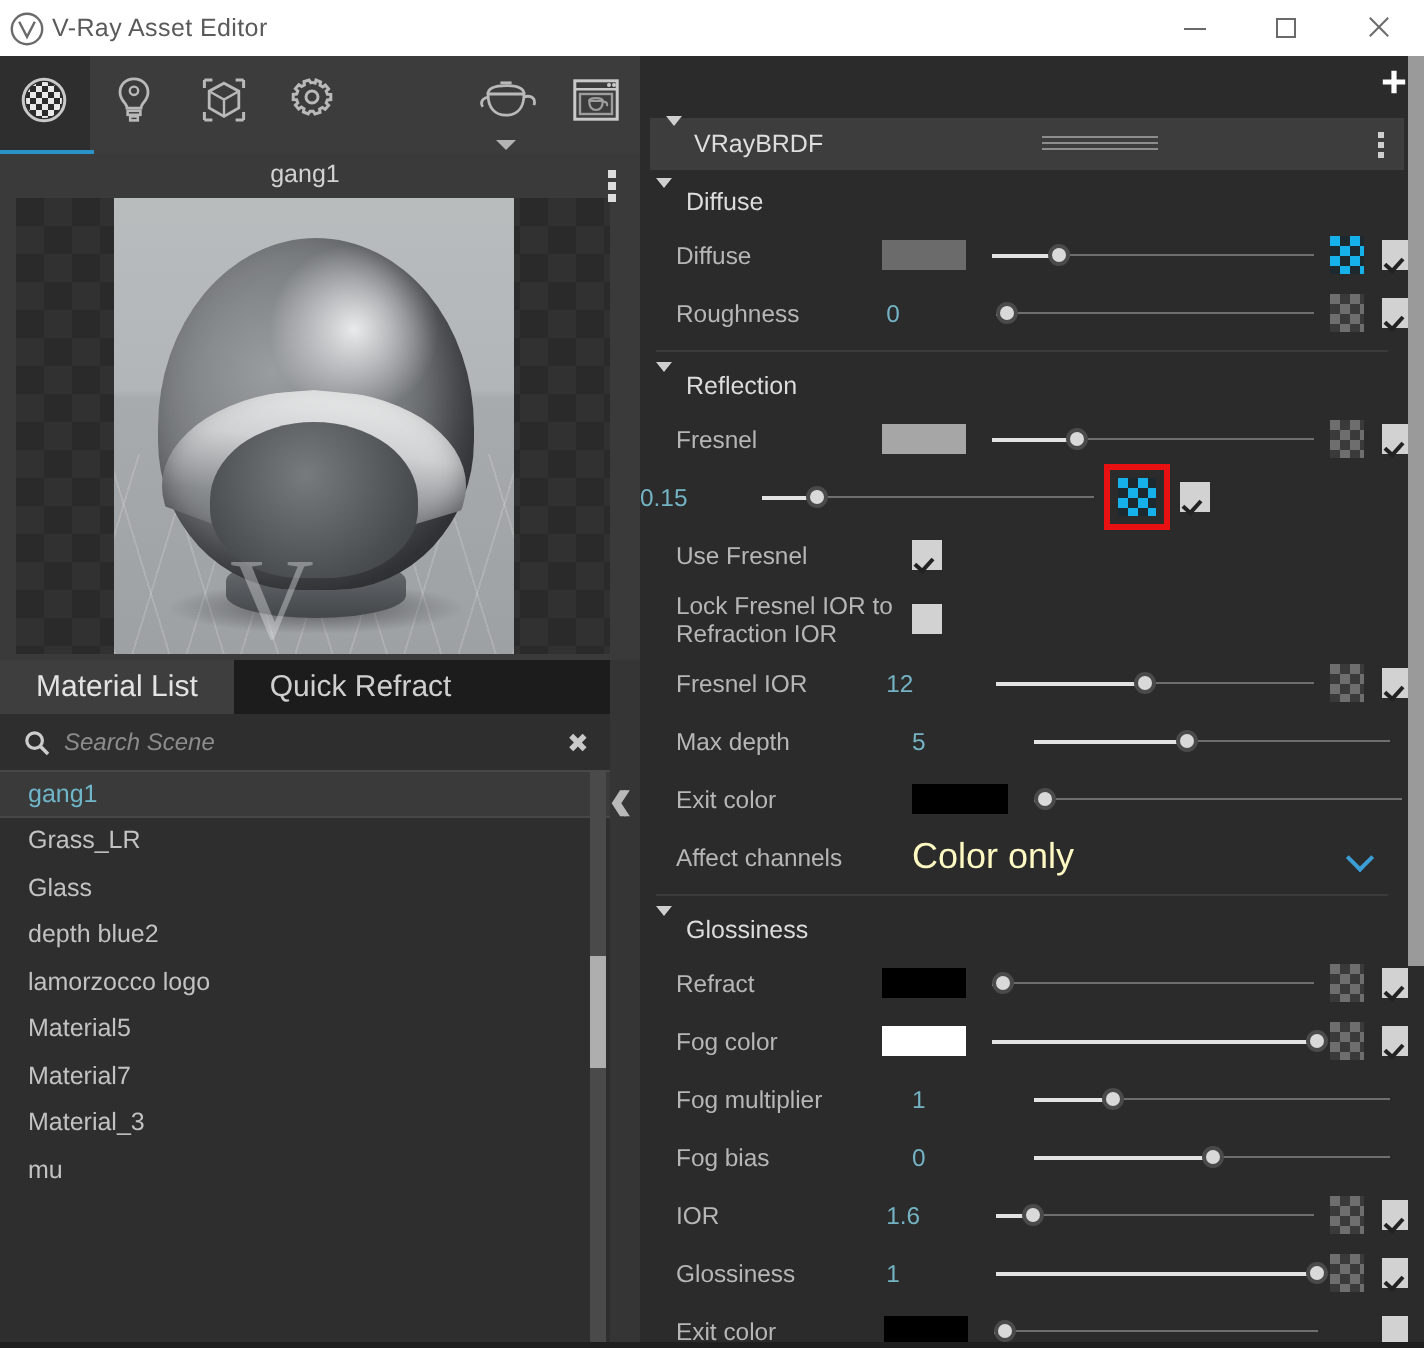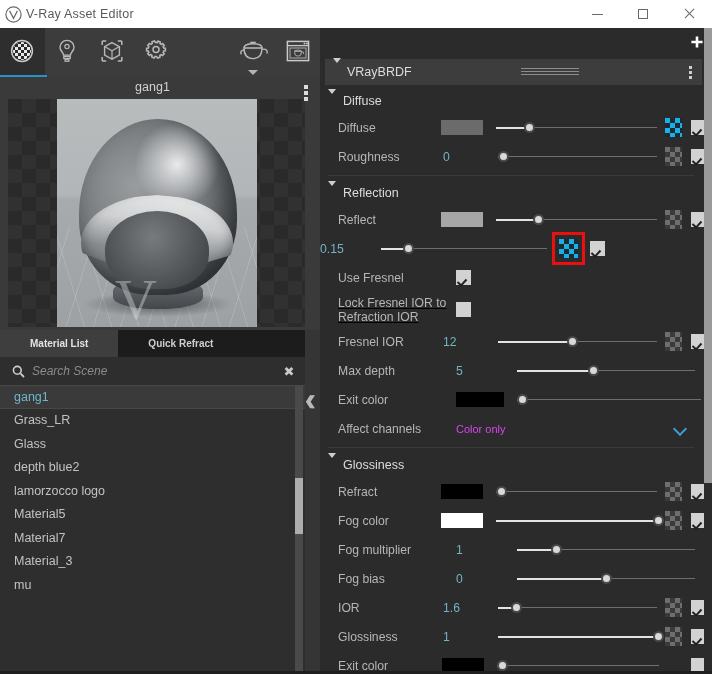--- a/index.html
+++ b/index.html
@@ -130,22 +130,22 @@
     display: flex; flex-direction: column; gap: 2px; cursor: pointer;
   }
   .pv-dots i { display: block; width: 4px; height: 4px; background: #dcdcdc; }
 
   
   .tabs {
     position: absolute; top: 302px; left: 0; width: 305px; height: 27px;
     background: #1c1c1c; display: flex; align-items: stretch;
   }
   .tab {
-    padding: 0 30px; display: flex; align-items: center;
-    font-size: 10px; color: #cfcfcf; cursor: pointer; font-weight: bold;
+    padding: 0 18px; display: flex; align-items: center;
+    font-size: 15px; color: #cfcfcf; cursor: pointer;
   }
   .tab.active { background: #3e3e3e; color: #e3e3e3; }
 
   
   .search {
     position: absolute; top: 329px; left: 0; width: 305px; height: 28px;
     background: #2e2e2e; display: flex; align-items: center;
   }
   .search-icon { margin: 0 7px 0 12px; display: flex; }
   .search-input {
@@ -231,21 +231,21 @@
   .section-head .arrow { margin-right: 7px; }
   .section-head span { font-size: 12.5px; color: #dcdcdc; }
   .tri {
     width: 0; height: 0;
     border-left: 4.5px solid transparent; border-right: 4.5px solid transparent;
     border-top: 5.5px solid #cfcfcf;
   }
   .row {
     height: 29px; display: flex; align-items: center; position: relative;
   }
-  .row.tall { height: 35px; text-decoration: underline; }
+  .row.tall { height: 35px; }
   .row-label {
     width: 136px; padding-left: 18px;
     font-size: 12.2px; color: #b6b6b6; line-height: 14px;
   }
   .row-value {
     width: 54px; font-size: 12.2px; color: #74b3c4;
   }
   .swatch {
     width: 48px; height: 15px; border: 0; cursor: pointer;
   }
@@ -286,21 +286,21 @@
   }
   .chk.on::after {
     content: ""; position: absolute; left: 3px; top: 7px;
     width: 4px; height: 7px;
     border-right: 2px solid #222; border-bottom: 2px solid #222;
     transform: rotate(42deg);
   }
   .chk-blank { width: 15px; height: 15px; background: #d2d2d2; cursor: pointer; }
   .divider { height: 1px; background: #3a3a3a; margin: 4px 10px 4px 8px; }
   .dropdown-val {
-    font-size: 11px; color: #d946ef; cursor: pointer;
+    font-size: 18px; color: #fef9c3; cursor: pointer;
   }
   .chevron-down {
     position: absolute; right: 18px; top: 10px;
     width: 11px; height: 11px; cursor: pointer;
   }
   .chevron-down::before {
     content: ""; position: absolute; left: 0; top: 0;
     width: 8px; height: 8px;
     border-right: 2px solid #3c9ed4; border-bottom: 2px solid #3c9ed4;
     transform: rotate(45deg);
@@ -547,21 +547,21 @@
       </div>
 
       <div class="divider"></div>
 
       <div class="section-head">
         <span class="arrow"><span class="tri"></span></span>
         <span>Reflection</span>
       </div>
 
       <div class="row">
-        <div class="row-label">Reflect</div>
+        <div class="row-label">Fresnel</div>
         <div class="swatch" style="background:#a6a6a6"></div>
         <div class="slider" style="width:184px; margin-left:13px;">
           <div class="track-on" style="width:42px"></div>
           <div class="track-off" style="left:42px; right:0"></div>
           <div class="knob" style="left:37px"></div>
         </div>
         <div class="texslot" style="margin-left:8px"></div>
         <div class="chk on" style="margin-left:9px"></div>
       </div>
 

